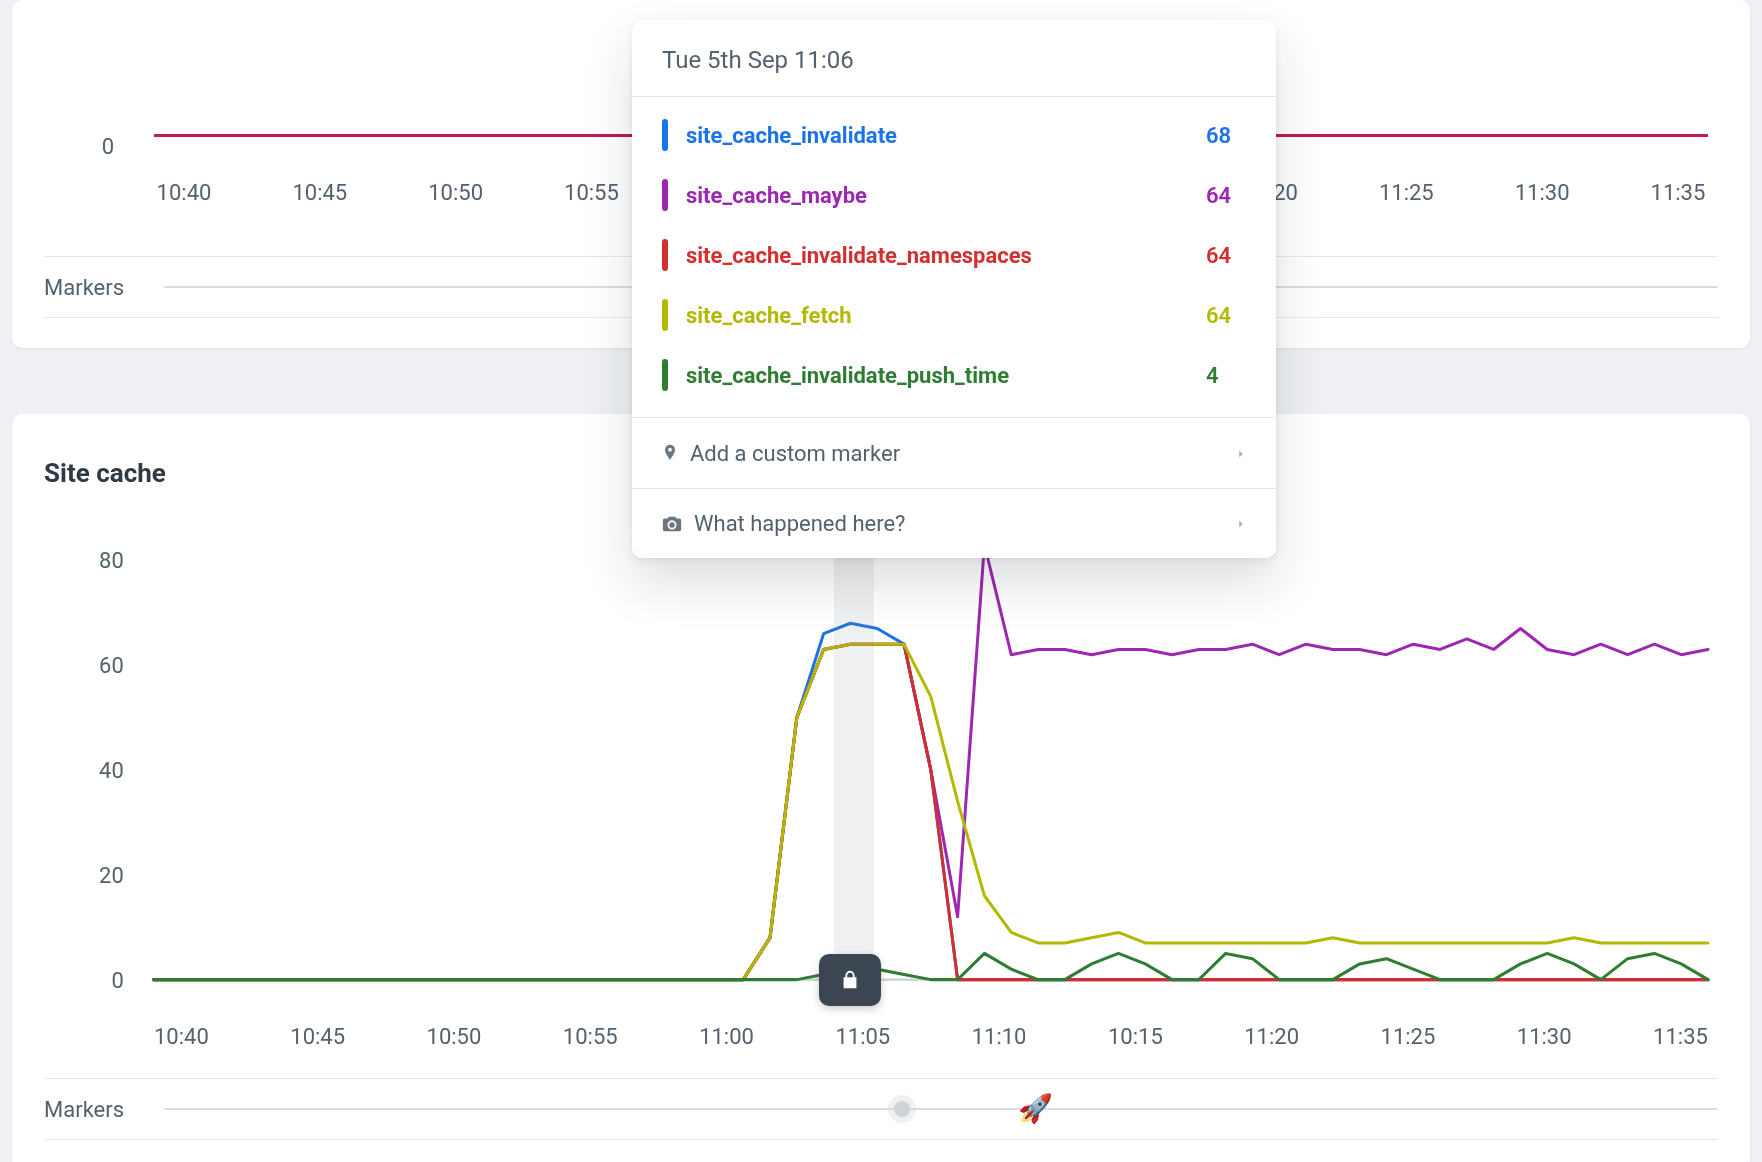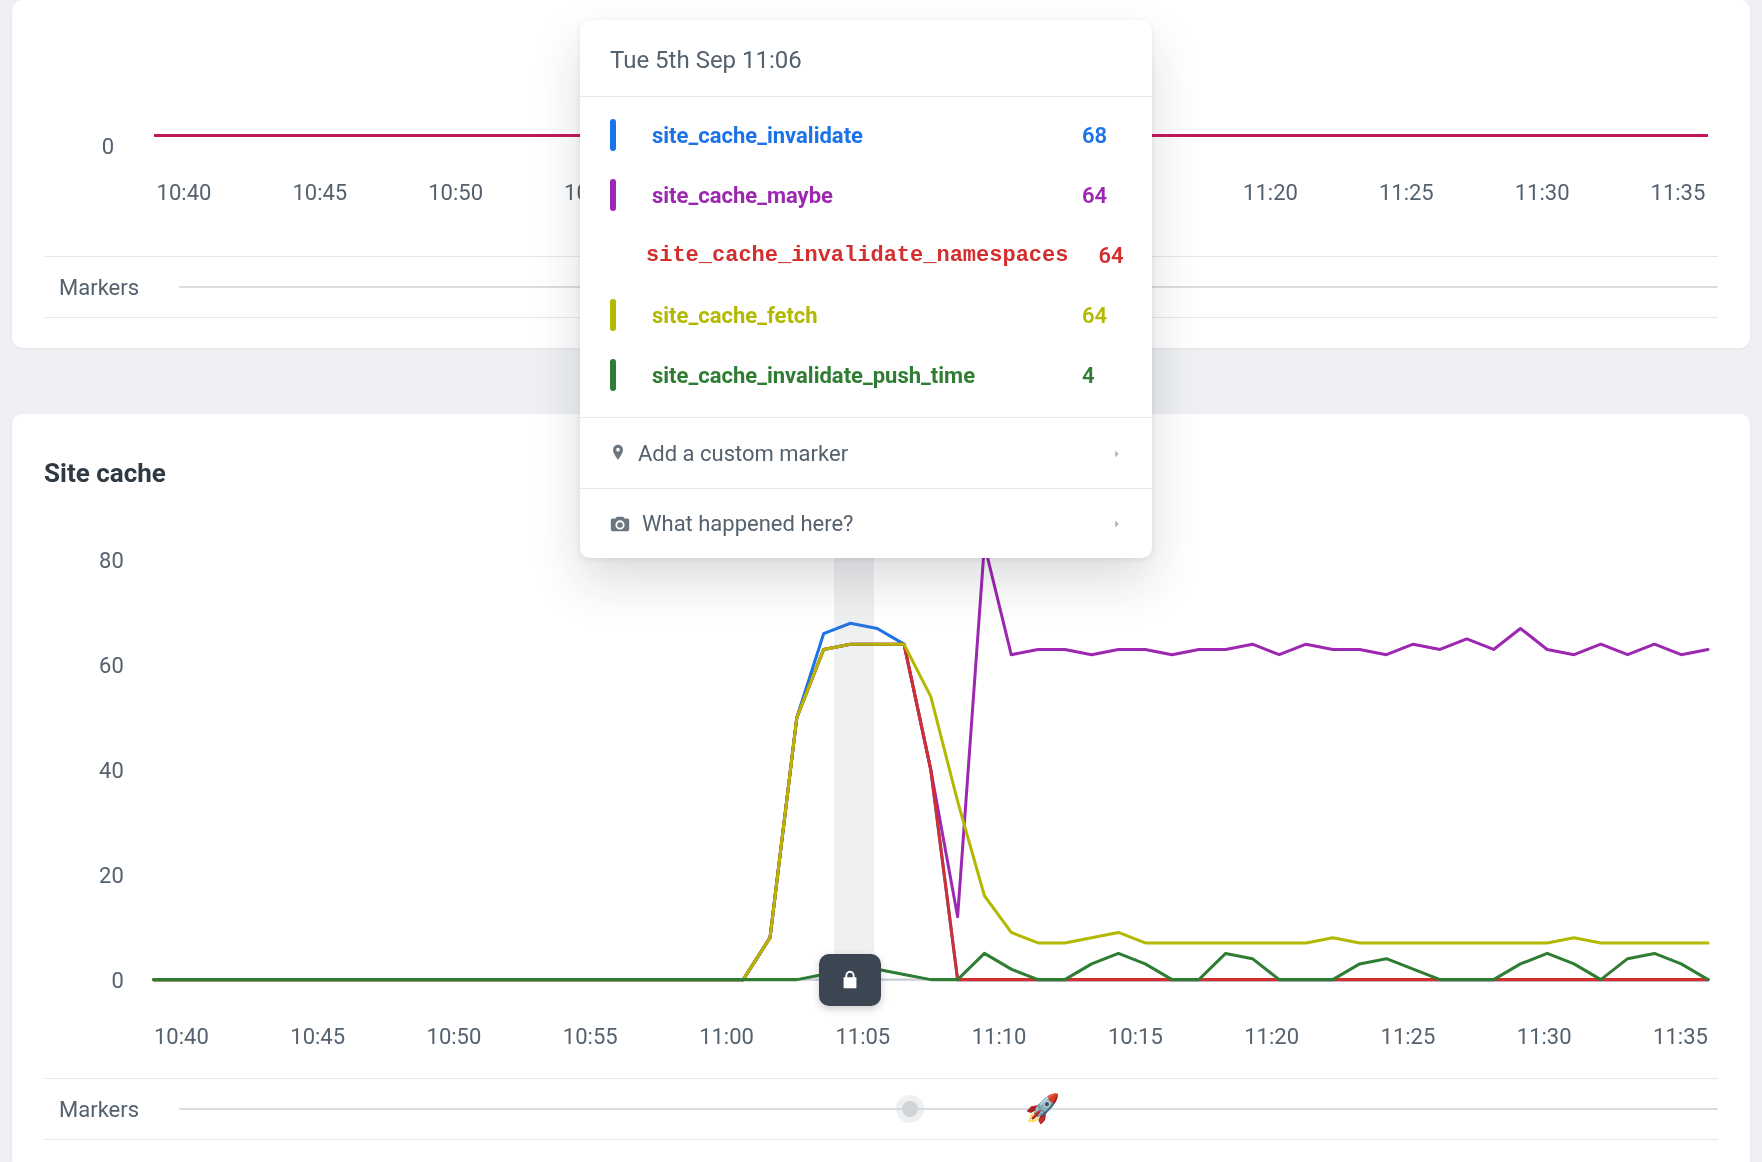--- a/index.html
+++ b/index.html
@@ -28,43 +28,43 @@
   .panel-bottom{top:414px;height:756px;}
 
   
   .top-plot{position:absolute;left:32px;right:32px;top:30px;height:160px;}
   .top-axis-y{position:absolute;left:0;top:0;height:110px;width:70px;}
   .top-axis-y .ytick{position:absolute;right:0;top:104px;font-size:22px;color:var(--muted);}
   .top-axis-x{position:absolute;left:110px;right:10px;top:150px;height:36px;display:flex;justify-content:space-between;font-size:22px;color:var(--muted);}
   .top-axis-x span{min-width:60px;text-align:center;}
   .top-line{position:absolute;left:110px;right:10px;top:104px;height:0;border-top:3px solid var(--magenta);}
   .panel-markers{position:absolute;left:32px;right:32px;bottom:30px;height:60px;border-top:1px solid var(--border);border-bottom:1px solid var(--border);display:flex;align-items:center;}
-  .panel-markers .mlabel{font-size:22px;color:var(--muted);min-width:110px;margin-left:15px;}
+  .panel-markers .mlabel{font-size:22px;color:var(--muted);min-width:110px;}
   .panel-markers .track{flex:1;height:2px;background:#d9dde1;margin-left:10px;border-radius:2px;position:relative;}
 
   .title{position:absolute;left:32px;top:44px;font-size:26px;font-weight:700;color:var(--text);}
   .plot{position:absolute;left:32px;right:32px;top:110px;bottom:160px;}
   .plot svg{width:100%;height:100%;display:block;}
   .bottom-axis-x{position:absolute;left:32px;right:32px;bottom:110px;height:36px;}
   .bottom-axis-x .ticks{margin-left:110px;margin-right:10px;display:flex;justify-content:space-between;font-size:22px;color:var(--muted);}
   .bottom-markers .track .dot{position:absolute;top:-7px;width:16px;height:16px;border-radius:50%;background:#cfd4d9;box-shadow:0 0 0 6px rgba(207,212,217,.35);}
   .bottom-markers .track .emoji{position:absolute;top:-16px;font-size:28px;}
 
   .lock-badge{position:absolute;width:62px;height:52px;background:#3b4652;border-radius:10px;display:flex;align-items:center;justify-content:center;box-shadow:0 3px 8px rgba(0,0,0,.2);}
   .lock-badge svg{width:22px;height:22px;}
 
   
   .tooltip{
-    position:absolute;left:580px;top:20px;width:572px;background:#fff;border-radius:10px;
+    position:absolute;left:632px;top:20px;width:644px;background:#fff;border-radius:10px;
     box-shadow:0 24px 50px rgba(20,30,40,.15),0 2px 6px rgba(20,30,40,.08);
     overflow:hidden;z-index:10;
   }
   .tooltip .hdr{padding:26px 30px 22px;font-size:24px;color:var(--muted);border-bottom:1px solid var(--border);}
   .tooltip .rows{padding:8px 20px 12px;}
-  .tooltip .row{display:flex;align-items:center;gap:30px;padding:14px 10px;}
+  .tooltip .row{display:flex;align-items:center;gap:12px;padding:14px 10px;}
   .tooltip .swatch{width:6px;height:32px;border-radius:3px;margin-right:6px;}
   .tooltip .name{font-weight:700;font-size:22px;flex:1;}
   .tooltip .val{font-size:22px;font-weight:600;min-width:40px;text-align:left;}
   .tooltip .actions{border-top:1px solid var(--border);}
   .tooltip .action{display:flex;align-items:center;gap:10px;padding:22px 28px;border-top:1px solid var(--border);font-size:22px;color:var(--muted);}
   .tooltip .actions .action:first-child{border-top:none;}
   .tooltip .action .chev{margin-left:auto;color:#aab2bb;}
   .sel-band{position:absolute;background:rgba(120,130,140,.12);}
 </style>
 </head>
@@ -161,21 +161,21 @@
           <div class="name" style="color: rgb(26, 115, 232);">site_cache_invalidate</div>
           <div class="val" style="color: rgb(26, 115, 232);">68</div>
         </div>
         <div class="row">
           <div class="swatch" style="background: rgb(156, 39, 176);"></div>
           <div class="name" style="color: rgb(156, 39, 176);">site_cache_maybe</div>
           <div class="val" style="color: rgb(156, 39, 176);">64</div>
         </div>
         <div class="row">
           <div class="swatch" style="background: rgb(211, 47, 47);"></div>
-          <div class="name" style="color: rgb(211, 47, 47); font-family: Liberation Mono, monospace;">site_cache_invalidate_namespaces</div>
+          <div class="name" style="color: rgb(211, 47, 47);">site_cache_invalidate_namespaces</div>
           <div class="val" style="color: rgb(211, 47, 47);">64</div>
         </div>
         <div class="row">
           <div class="swatch" style="background: rgb(179, 184, 0);"></div>
           <div class="name" style="color: rgb(179, 184, 0);">site_cache_fetch</div>
           <div class="val" style="color: rgb(179, 184, 0);">64</div>
         </div>
         <div class="row">
           <div class="swatch" style="background: rgb(46, 125, 50);"></div>
           <div class="name" style="color: rgb(46, 125, 50);">site_cache_invalidate_push_time</div>

